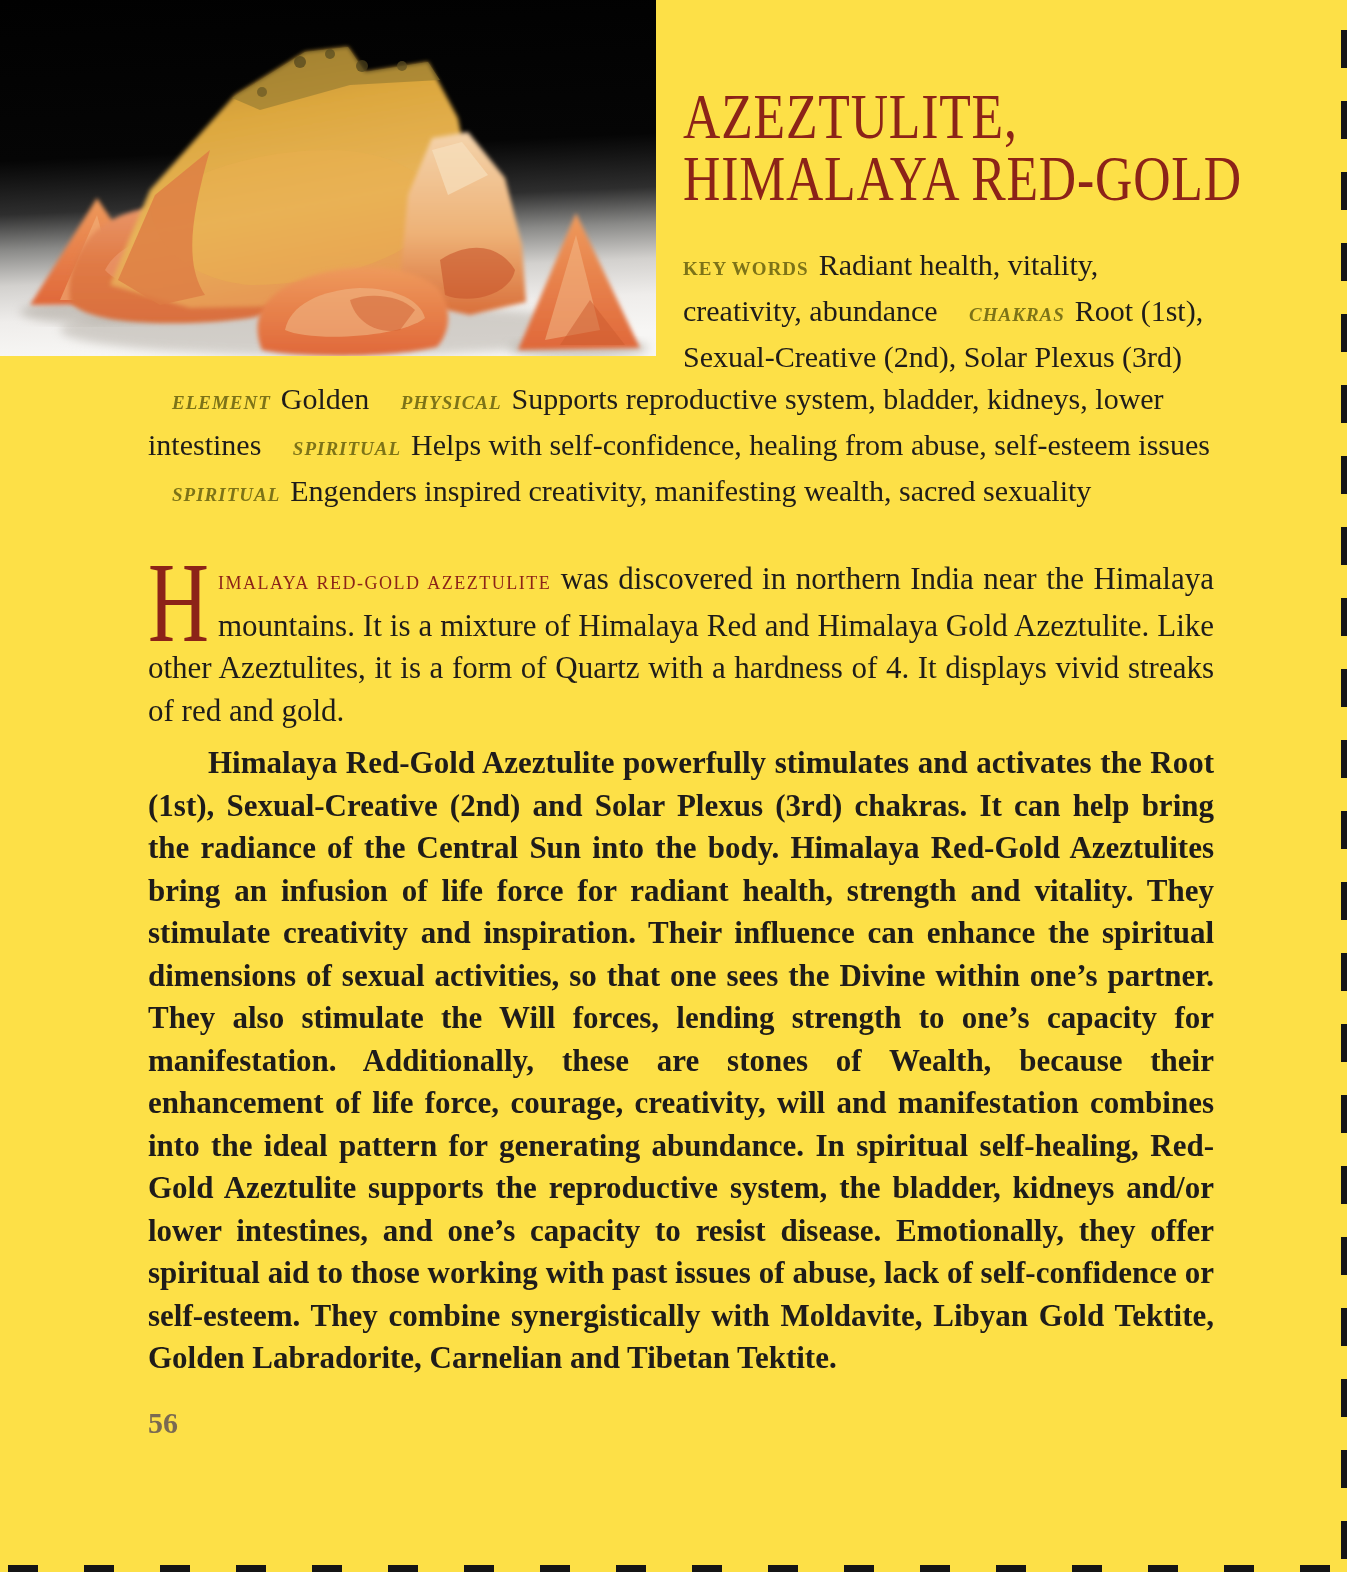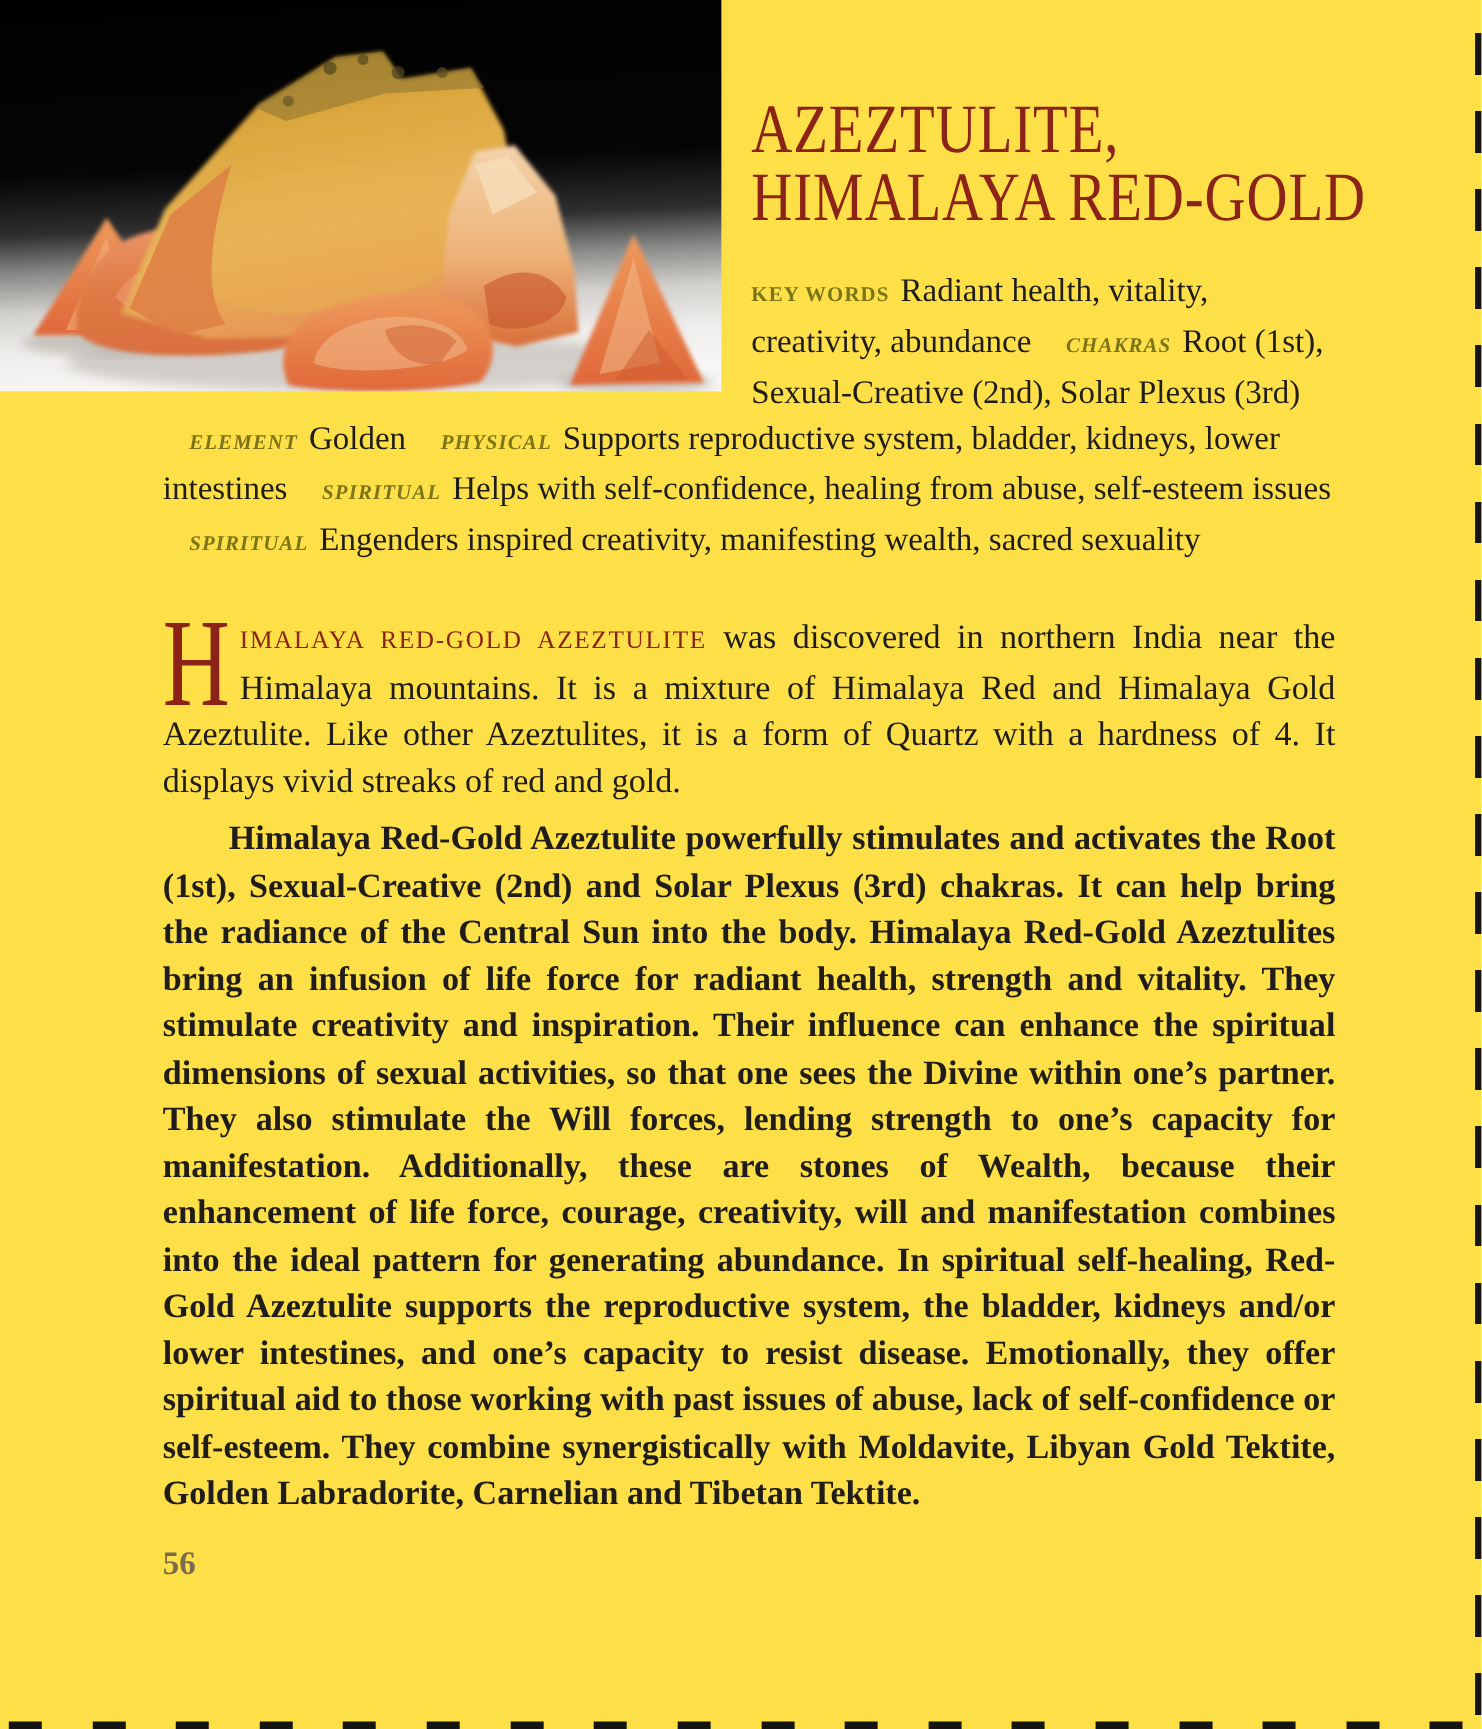--- a/index.html
+++ b/index.html
@@ -79,21 +79,21 @@
     height:84px;
     font-size:114px;
     line-height:84px;
     color:#8c2318;
     margin:3px 8px 0 0;
     transform:scaleX(0.74);
     transform-origin:left top;
   }
   .smallcaps-lead{
     color:#8c2318;
-    font-size:23px;
+    font-size:18px;
     letter-spacing:1.5px;
   }
 
   .page-number{
     margin-top:26px;
     text-align:left;
     font-size:30px;
     font-weight:bold;
     color:#7a6a52;
   }

